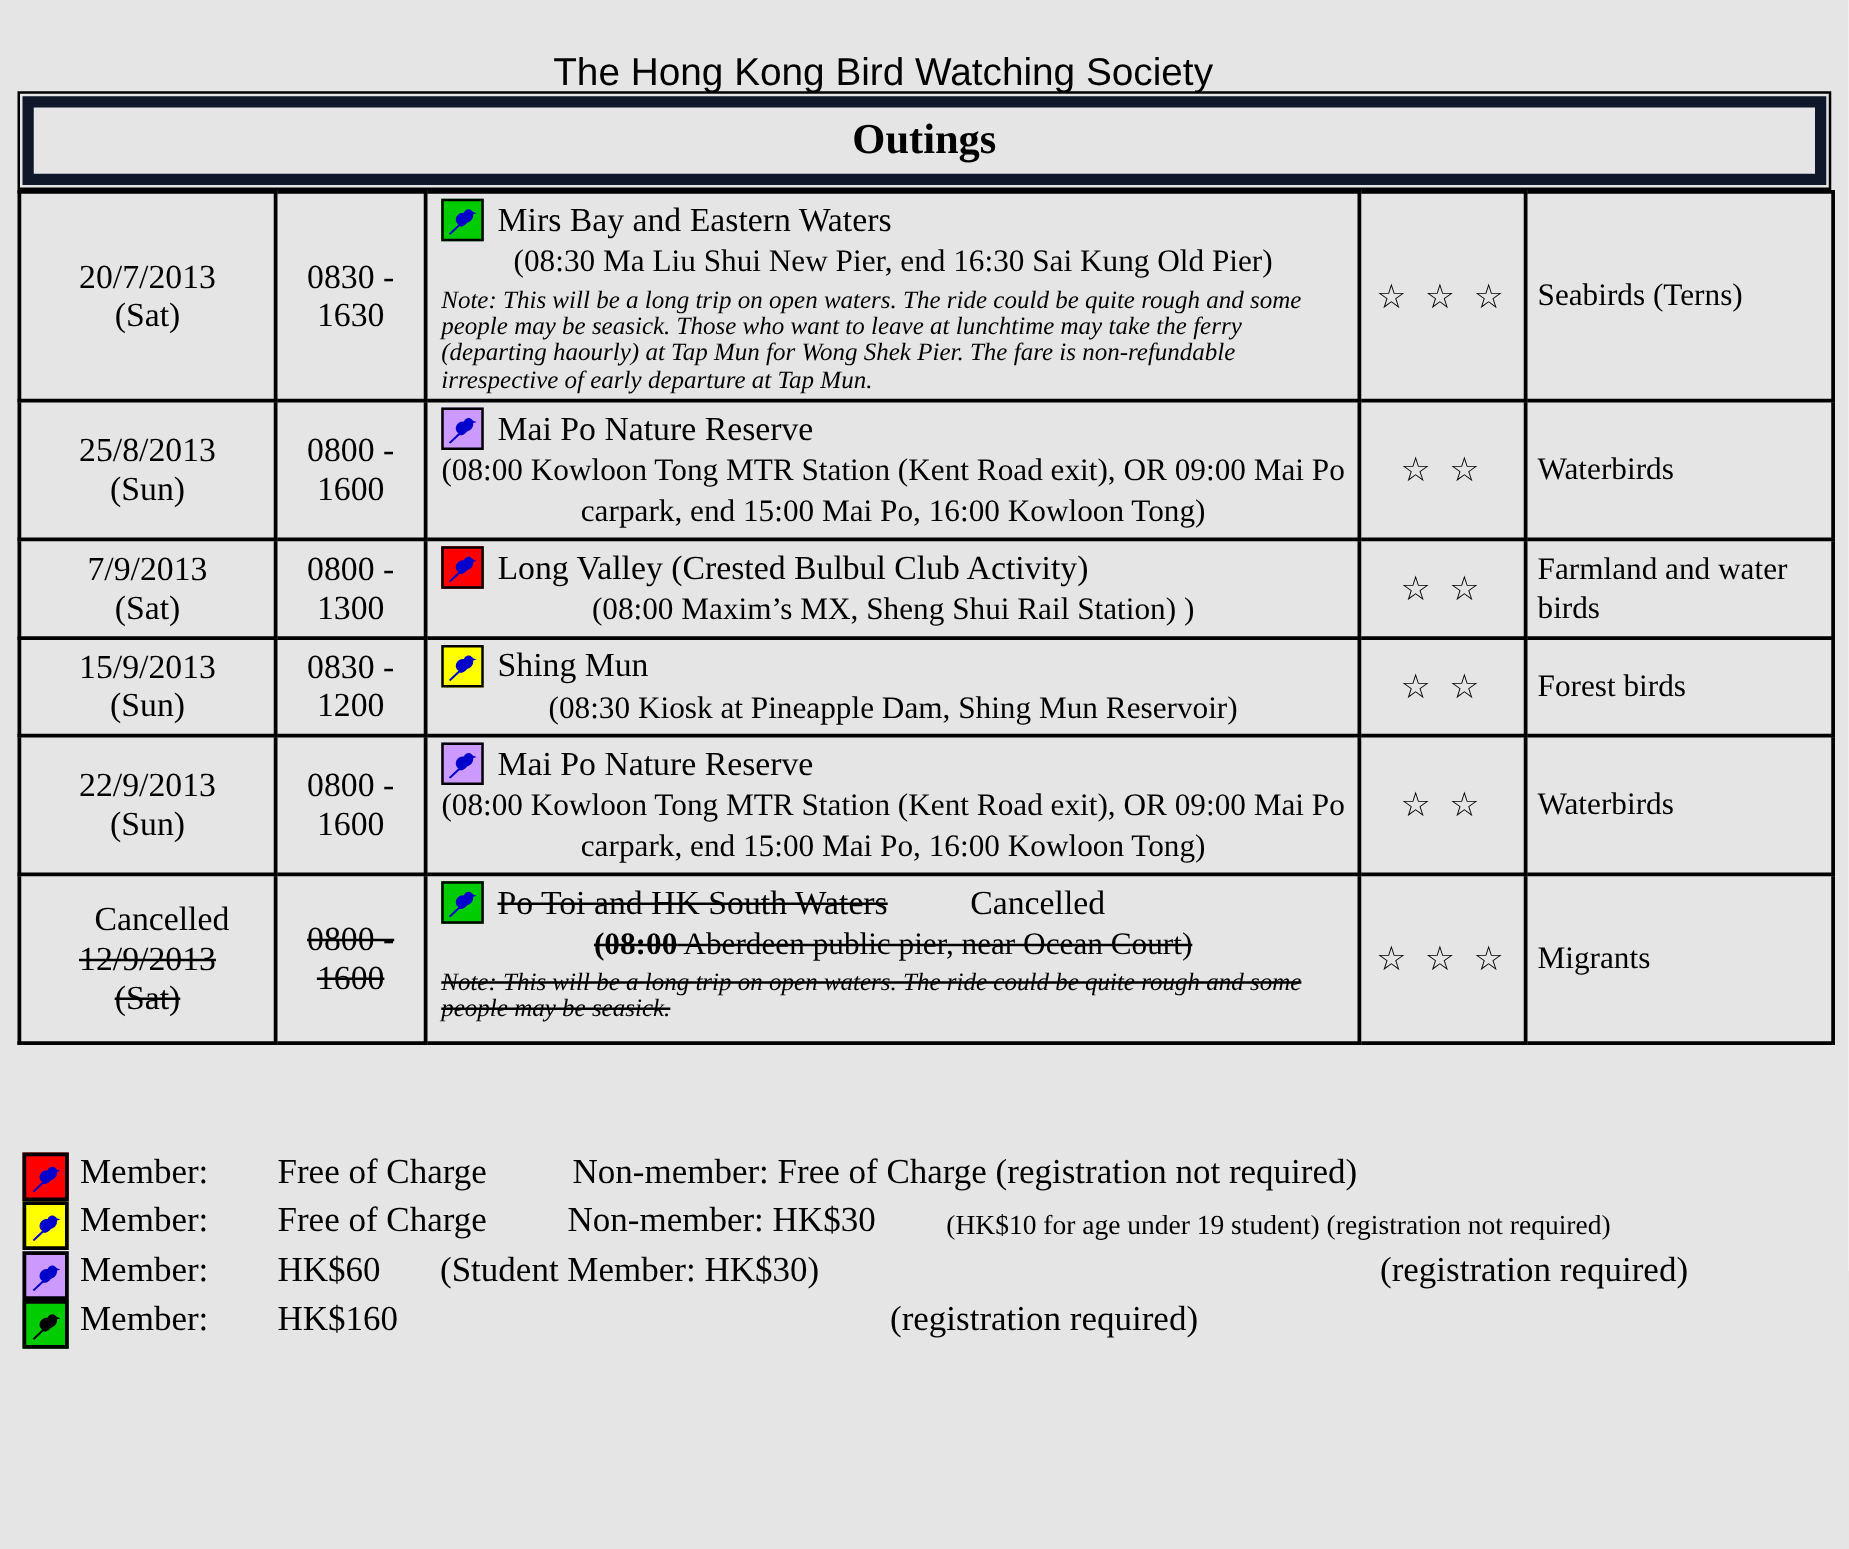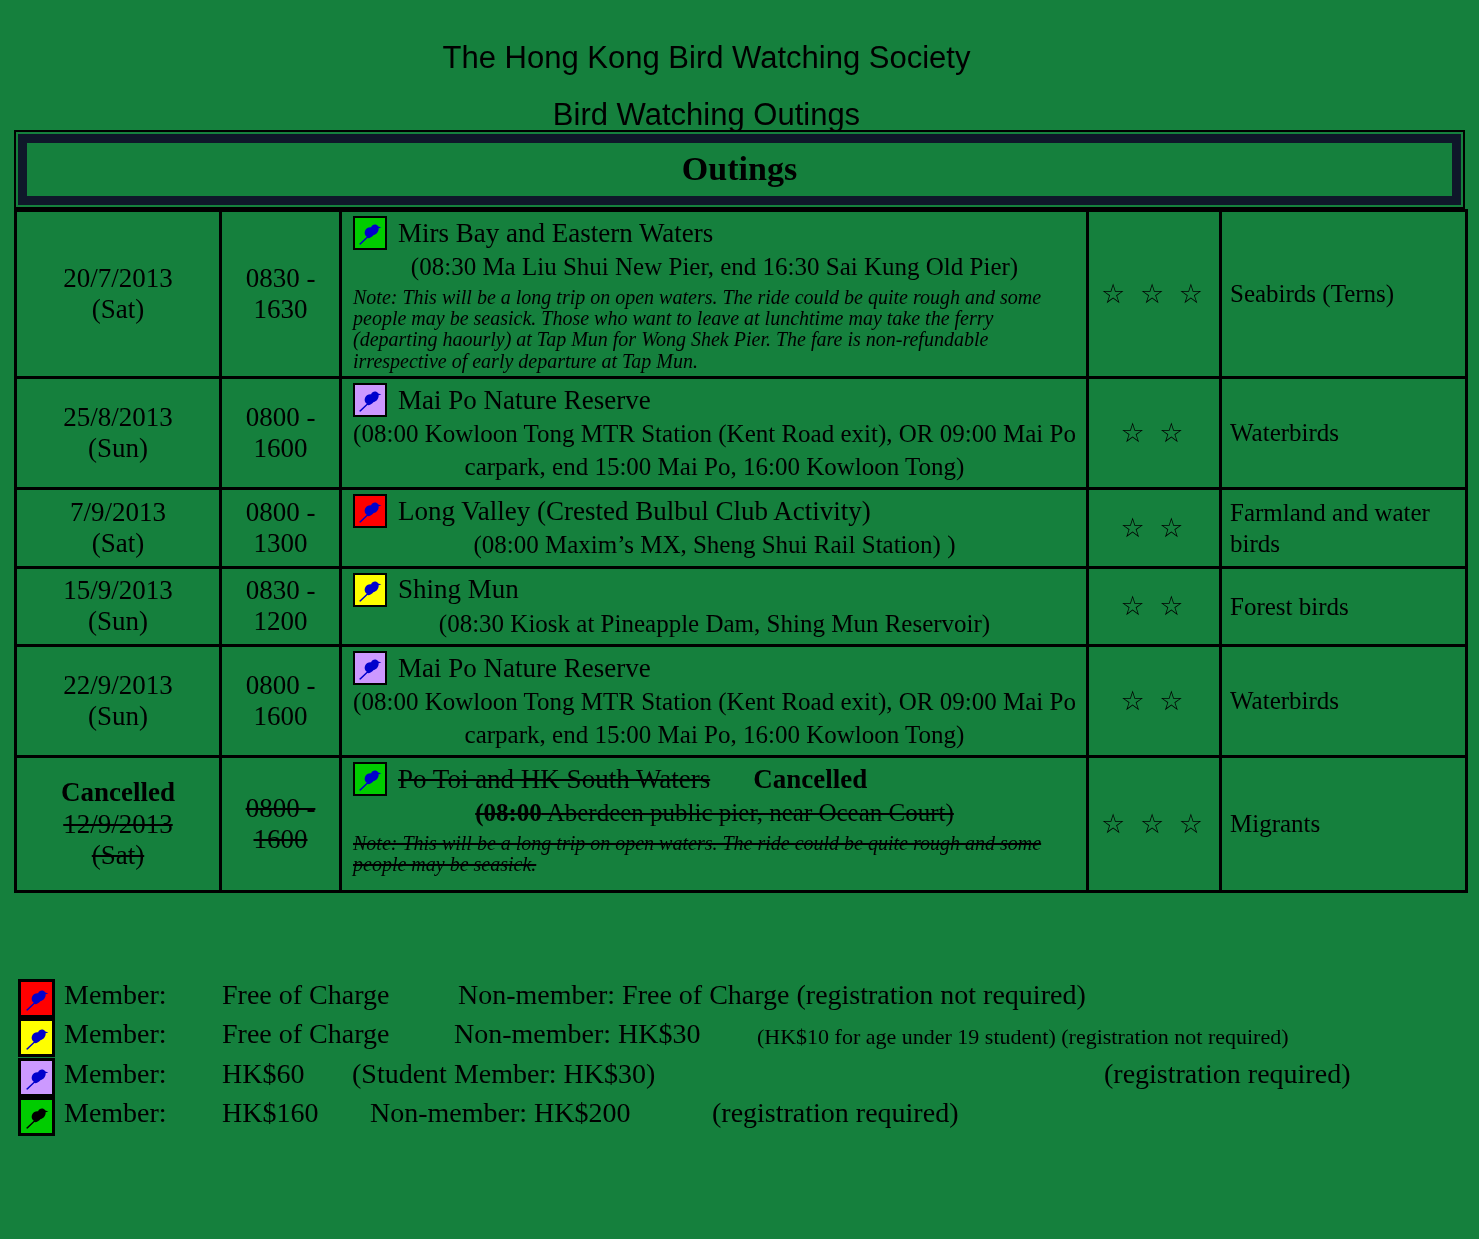--- a/index.html
+++ b/index.html
@@ -1,17 +1,17 @@
 <!DOCTYPE html>
 <html><head>
 <meta charset="utf-8">
 <style>
   html,body { margin:0; padding:0; background:#fff; }
   .page {
-    position:relative; width:1479px; height:1239px; background:#15803d;
+    position:relative; width:1479px; height:1239px; background:#e5e5e5;
     color:#000; font-family:"Liberation Serif", serif; overflow:hidden;
   }
   
   .titles { width:1413px; text-align:center; font-family:"Liberation Sans", sans-serif; }
   .t1 { padding-top:42px; font-size:31px; line-height:1; }
   .t2 { margin-top:26px; font-size:31px; line-height:1; }
   .t3 { margin-top:44px; font-size:31px; line-height:1; margin-bottom:6px; }
   
   .outings-box { margin:0 14px; border:2px solid #000; padding:2px; }
   .outings-box-inner {
@@ -28,38 +28,37 @@
   .desc-loc { font-size:25px; line-height:1.3; margin-top:1px;text-align:center; }
   .desc-note { font-size:20px; font-style:italic; line-height:1.07; margin-top:3px; width:700px; }
   .cell-stars { text-align:center; font-size:27px; white-space:nowrap; letter-spacing:4px; }
   .cell-cat { font-size:25px; line-height:1.25; padding:0 8px !important; }
   .bird-icon {
     width:30px; height:30px; border:2px solid #000; flex:none;
     display:inline-flex; align-items:center; justify-content:center;
   }
   .bird-icon svg { display:block; }
   .strike { text-decoration:line-through; text-decoration-thickness:2px; }
-  .bold { font-weight:bold; }
+  .bold { font-weight:normal;padding-left:23px; }
   .cancel-gap { margin-left:32px; }
   
   .legend { position:relative; margin-top:84px; height:165px; width:100%; }
   .legend-row { position:absolute; left:0; width:100%; height:40px; }
   .legend-icon { position:absolute; left:18px; top:1px; width:31px; height:33px; border:3px solid #000;
                  display:flex; align-items:center; justify-content:center; }
   .legend-row span { position:absolute; top:2px; font-size:28px; white-space:nowrap; }
   .lg-small { font-size:22px !important; top:8px !important; }
 </style>
 </head>
 <body>
 
 <div class="page">
 
   <div class="titles">
     <div class="t1">The Hong Kong Bird Watching Society</div>
-    <div class="t2">Bird Watching Outings</div>
   </div>
 
   <div class="outings-box">
     <div class="outings-box-inner">Outings</div>
   </div>
 
   <table class="outings">
     <colgroup>
       <col style="width:205px">
         <col style="width:120px">
@@ -258,18 +257,17 @@
     </div>
 
     <div class="legend-row" style="top:118px;">
       <span class="bird-icon legend-icon" style="background: rgb(0, 204, 0); color: rgb(0, 0, 0);">
   <svg viewBox="0 0 32 32" width="26" height="26">
     <path fill="currentColor" d="M2.5 29.5 L12 20.5 C9.5 19 8.6 15.5 10.2 12.6 C11.5 10 14.5 8.4 17.4 8.9 C18.2 6.2 21.2 4.8 23.8 5.8 C24.9 6.2 25.8 7 26.3 8.1 L30 9.3 L26.6 10.3 C26.9 14.3 24.4 17.7 20.5 18.6 C18.4 21.6 14.7 22.8 12.9 22.3 L4.2 30.6 Z"></path>
   </svg>
 </span>
       <span style="left:64px">Member:</span>
       <span style="left:222px">HK$160</span>
-      <span style="left:370px">Non-member: HK$200</span>
       <span style="left:712px">(registration required)</span>
     </div>
 
   </div>
 </div>
 
 </body></html>

